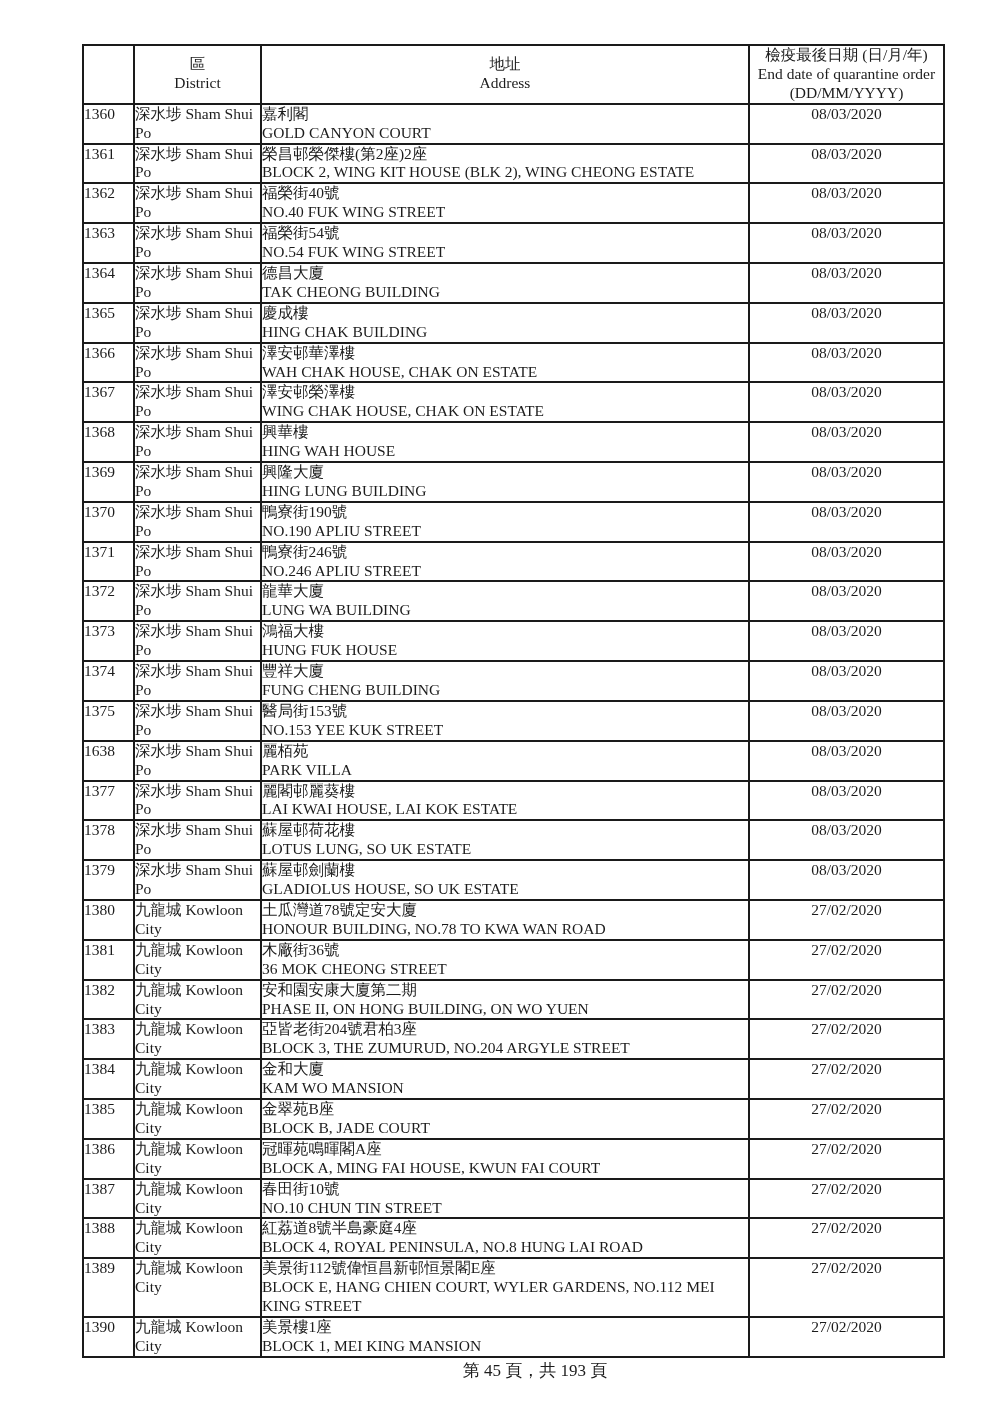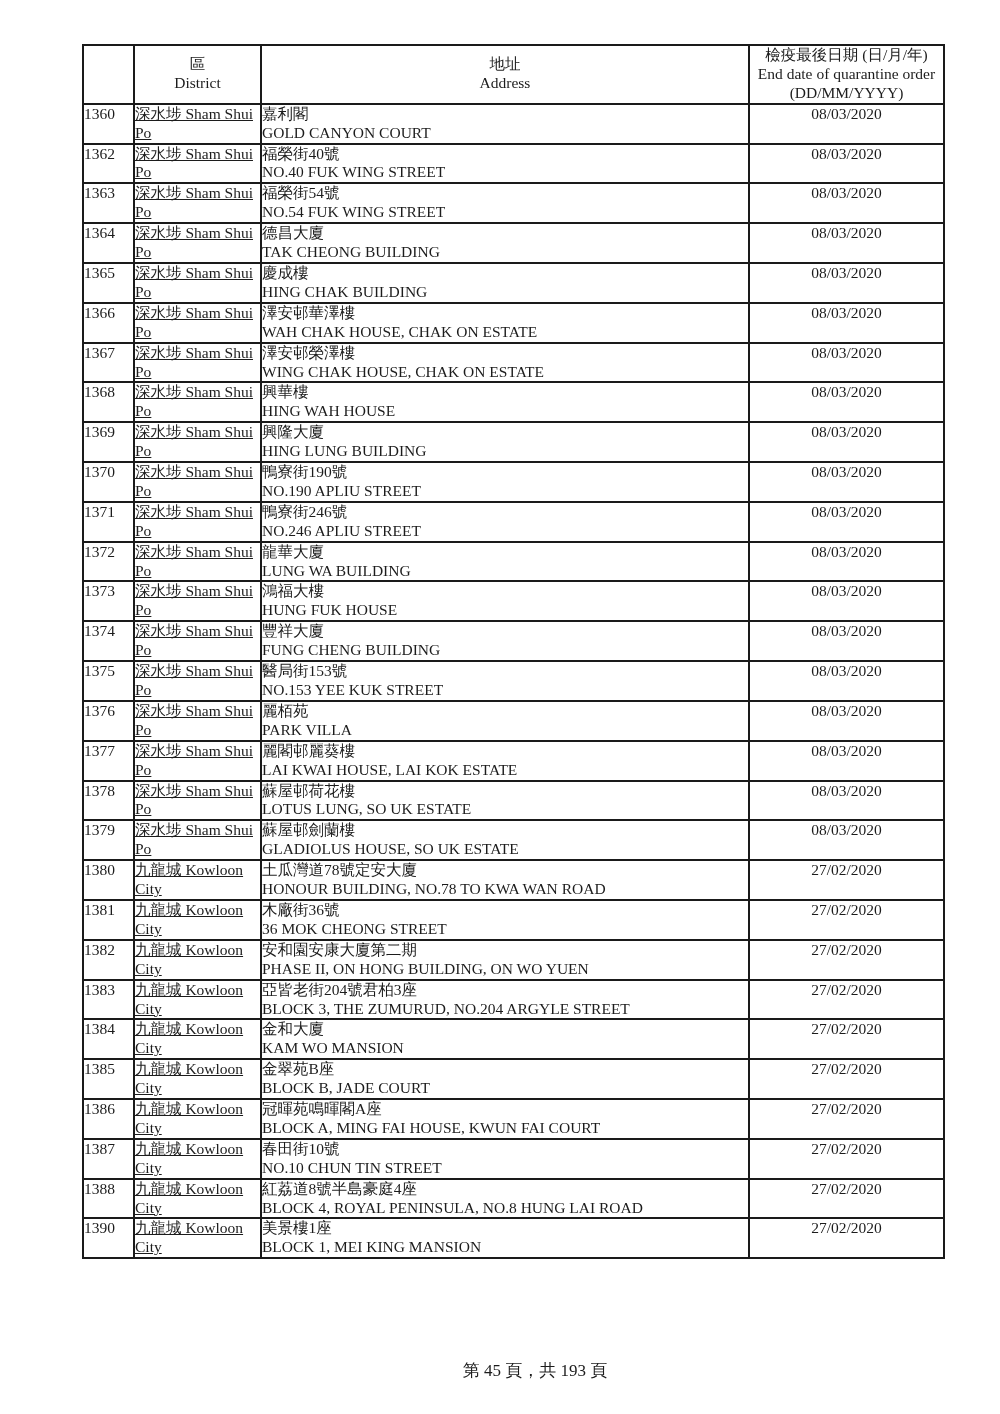--- a/index.html
+++ b/index.html
@@ -24,21 +24,21 @@
     border: 2px solid #1a1a1a;
     font-weight: normal;
     font-size: 15.5px;
     line-height: 18.9px;
     padding: 0;
     vertical-align: top;
     overflow: hidden;
   }
   table.qt th { vertical-align: middle; text-align: center; }
   td.c-no { text-align: left; }
-  td.c-district { padding: 0 3px; text-decoration: underline; }
+  td.c-district { padding: 0 3px; }
   td.c-address { padding: 0 4px; }
   td.c-date { text-align: center; margin-left: 31px; }
   .footer {
     position: absolute;
     left: 0;
     top: 1361px;
     width: 100%;
     text-align: center;
     font-size: 17px;
     line-height: 19px;
@@ -79,20 +79,29 @@
   <tr>
     <td class="c-no">1360</td>
     <td class="c-district">深水埗 Sham Shui Po</td>
     <td class="c-address">
       <div>嘉利閣</div>
       <div>GOLD CANYON COURT</div>
     </td>
     <td class="c-date">08/03/2020</td>
   </tr>
 
+  <tr>
+    <td class="c-no">1361</td>
+    <td class="c-district">深水埗 Sham Shui Po</td>
+    <td class="c-address">
+      <div>榮昌邨榮傑樓(第2座)2座</div>
+      <div>BLOCK 2, WING KIT HOUSE (BLK 2), WING CHEONG ESTATE</div>
+    </td>
+    <td class="c-date">08/03/2020</td>
+  </tr>
 
   <tr>
     <td class="c-no">1362</td>
     <td class="c-district">深水埗 Sham Shui Po</td>
     <td class="c-address">
       <div>福榮街40號</div>
       <div>NO.40 FUK WING STREET</div>
     </td>
     <td class="c-date">08/03/2020</td>
   </tr>
@@ -221,21 +230,21 @@
     <td class="c-no">1375</td>
     <td class="c-district">深水埗 Sham Shui Po</td>
     <td class="c-address">
       <div>醫局街153號</div>
       <div>NO.153 YEE KUK STREET</div>
     </td>
     <td class="c-date">08/03/2020</td>
   </tr>
 
   <tr>
-    <td class="c-no">1376</td>
+    <td class="c-no">1638</td>
     <td class="c-district">深水埗 Sham Shui Po</td>
     <td class="c-address">
       <div>麗栢苑</div>
       <div>PARK VILLA</div>
     </td>
     <td class="c-date">08/03/2020</td>
   </tr>
 
   <tr>
     <td class="c-no">1377</td>
@@ -350,20 +359,29 @@
   <tr>
     <td class="c-no">1388</td>
     <td class="c-district">九龍城 Kowloon City</td>
     <td class="c-address">
       <div>紅荔道8號半島豪庭4座</div>
       <div>BLOCK 4, ROYAL PENINSULA, NO.8 HUNG LAI ROAD</div>
     </td>
     <td class="c-date">27/02/2020</td>
   </tr>
 
+  <tr>
+    <td class="c-no">1389</td>
+    <td class="c-district">九龍城 Kowloon City</td>
+    <td class="c-address">
+      <div>美景街112號偉恒昌新邨恒景閣E座</div>
+      <div>BLOCK E, HANG CHIEN COURT, WYLER GARDENS, NO.112 MEI KING STREET</div>
+    </td>
+    <td class="c-date">27/02/2020</td>
+  </tr>
 
   <tr>
     <td class="c-no">1390</td>
     <td class="c-district">九龍城 Kowloon City</td>
     <td class="c-address">
       <div>美景樓1座</div>
       <div>BLOCK 1, MEI KING MANSION</div>
     </td>
     <td class="c-date">27/02/2020</td>
   </tr>

